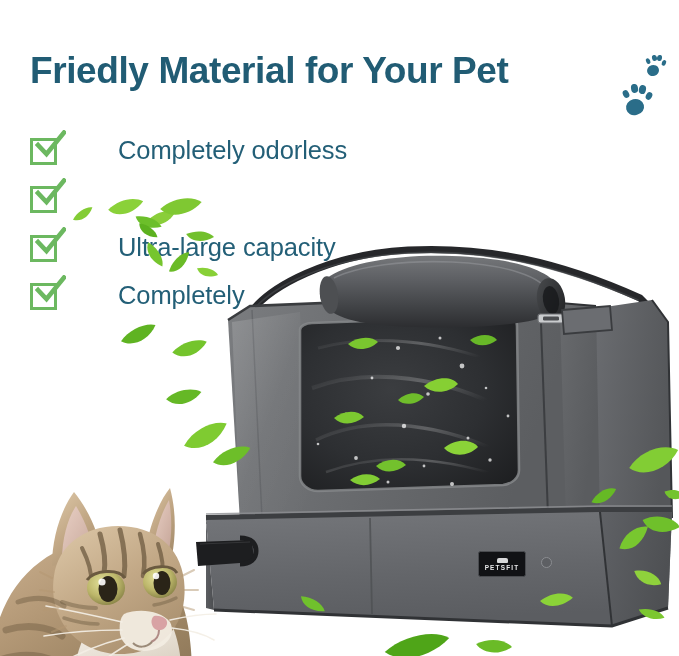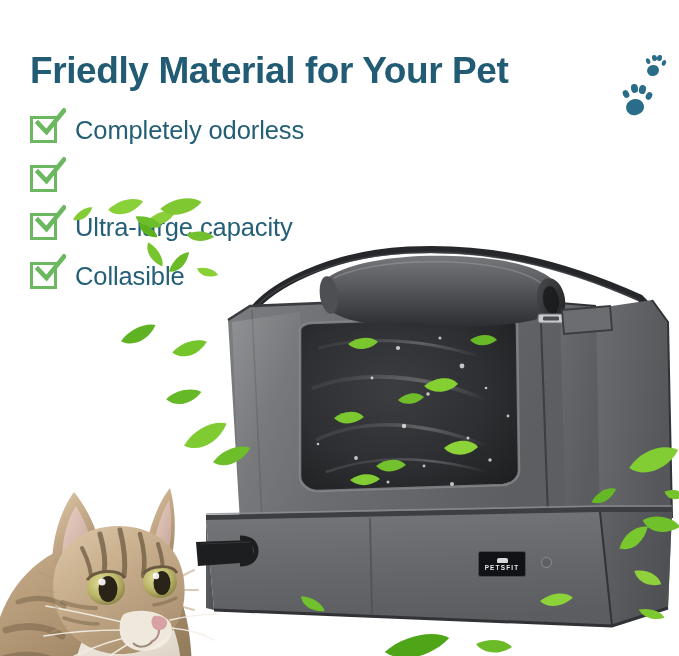--- a/index.html
+++ b/index.html
@@ -59,21 +59,22 @@
   #features {
     position: absolute;
     left: 30px;
     top: 68px;
     width: 360px;
   }
   .feature-row {
     position: relative;
     height: 48.5px;
     display: flex;
-    align-items: flex-start;
+    align-items: flex-end;
+    gap: 43px;
   }
   .check-box {
     position: relative;
     width: 27px;
     height: 27px;
     flex: 0 0 27px;
     border: 3px solid #6cb860;
     box-sizing: border-box;
     margin-right: 18px;
   }
@@ -188,21 +189,21 @@
       </span>
       <span class="feature-label">Ultra-large capacity</span>
     </div>
 
     <div class="feature-row">
       <span class="check-box">
         <svg class="tick" viewBox="0 0 31 31" aria-hidden="true">
           <path d="M3 15 L11.5 24 L29 2.5" fill="none" stroke="#6cb860" stroke-width="4.6" stroke-linecap="square" stroke-linejoin="miter"></path>
         </svg>
       </span>
-      <span class="feature-label">Collasible</span>
+      <span class="feature-label">Completely</span>
     </div>
   </div>
 
   <svg id="carrier" viewBox="0 0 679 656">
     <defs>
       <linearGradient id="gBodyFront" x1="0" y1="0" x2="1" y2="0.25">
         <stop offset="0" stop-color="#7b7d80"></stop>
         <stop offset="0.45" stop-color="#6b6d70"></stop>
         <stop offset="1" stop-color="#5c5e61"></stop>
       </linearGradient>

